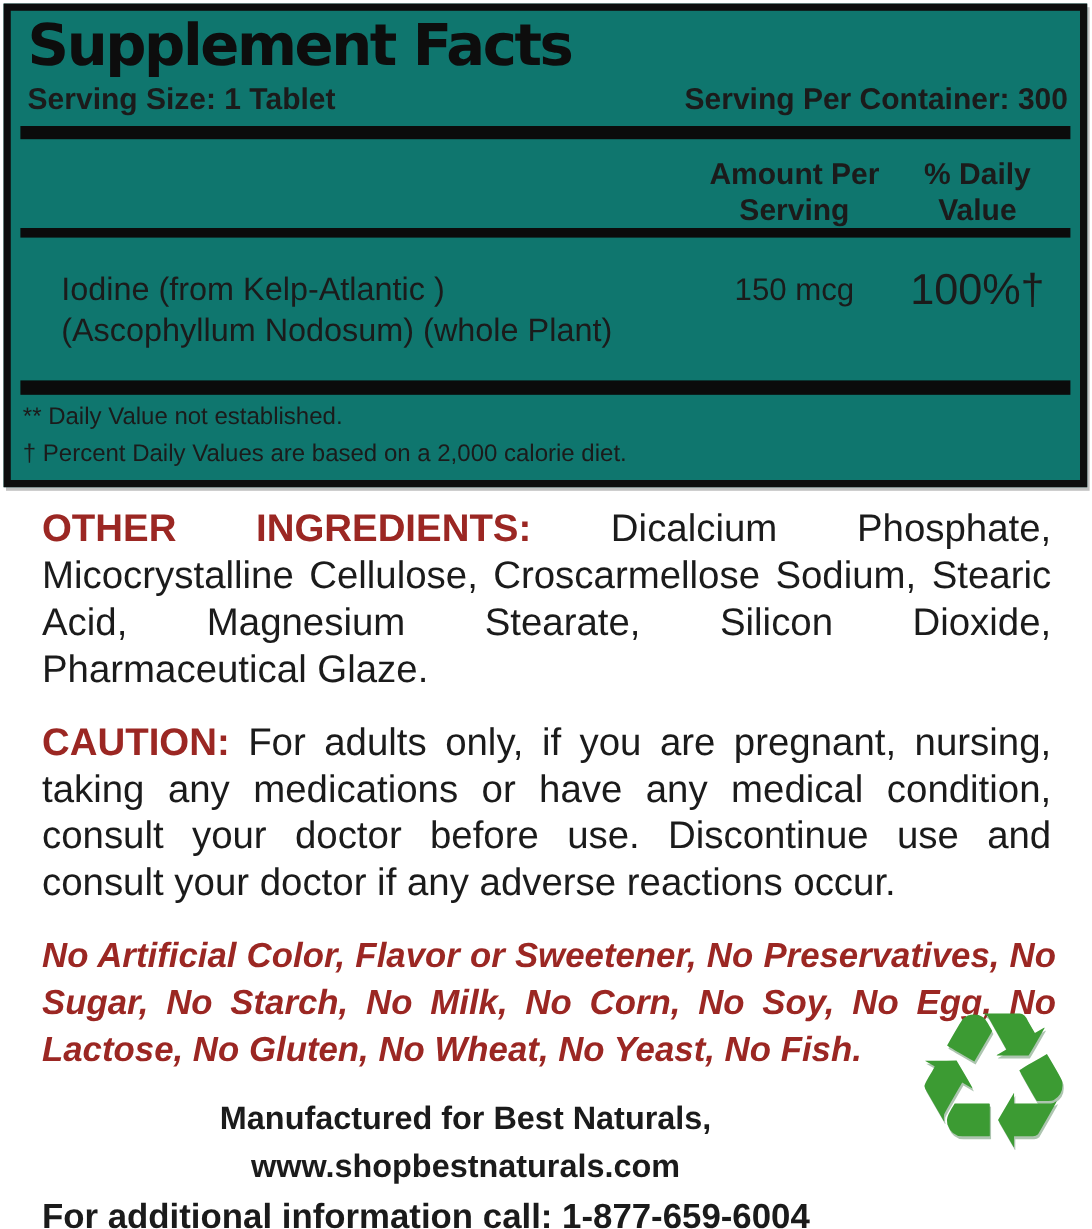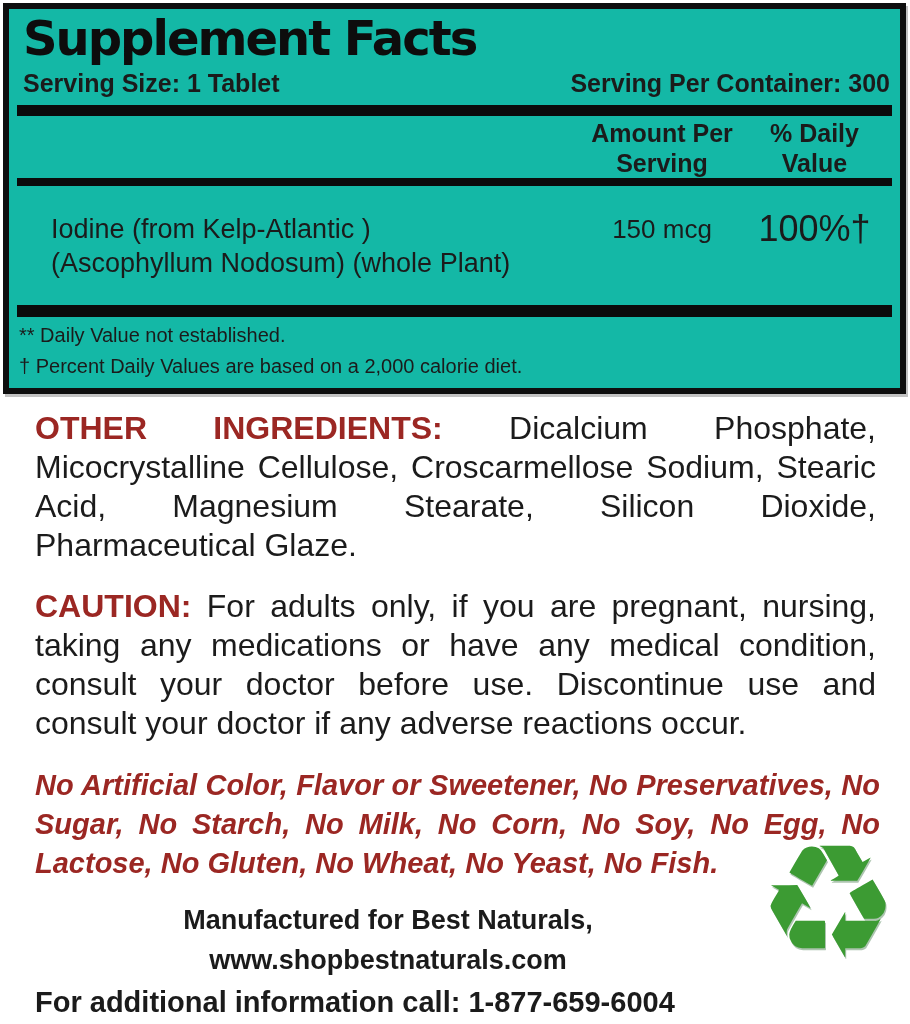--- a/index.html
+++ b/index.html
@@ -10,21 +10,21 @@
     color: #1b1b1b;
     overflow: hidden;
     position: relative;
   }
 
   
   .facts-box {
     margin: 3px 4px 0 3px;
     width: 903px;
     border: 6px solid #0e0e0e;
-    background: #14b8a6;
+    background: #0f766e;
     box-shadow: 2px 3px 0 rgba(120,120,120,.45);
     padding: 0 6px;
   }
   .facts-title {
     font-family: "DejaVu Sans", sans-serif;
     font-weight: bold;
     font-size: 48px;
     line-height: 55px;
     letter-spacing: -2px;
     color: #0d0d0d;
@@ -39,21 +39,21 @@
     padding: 2px 4px 6px 8px;
   }
   .bar { background: #0b0b0b; margin: 0 2px; }
   .bar-thick  { height: 11px; }
   .bar-med    { height: 8px; }
   .bar-heavy  { height: 12px; }
 
   .cols-header {
     display: flex;
     justify-content: flex-end;
-    padding: 2px 0 0 0;
+    padding: 14px 0 0 0;
   }
   .col-head {
     font-weight: 700;
     font-size: 25px;
     line-height: 30px;
     text-align: center;
     white-space: pre-line;
   }
   .col-amount { width: 170px; }
   .col-dv     { width: 135px; margin-right: 12px; }

